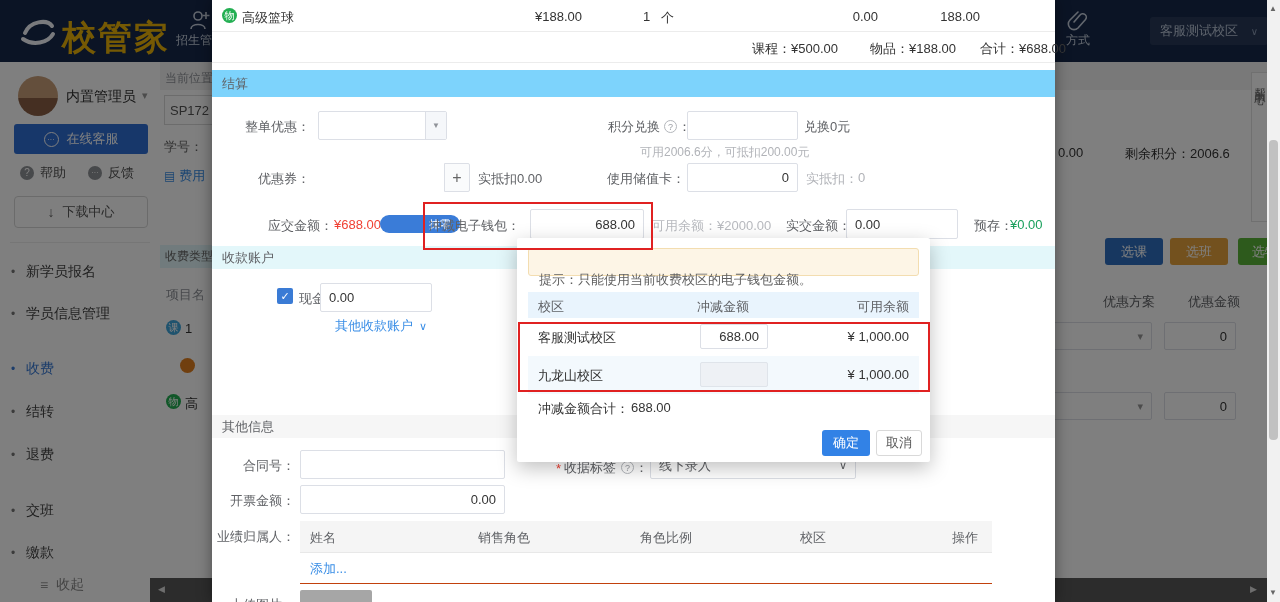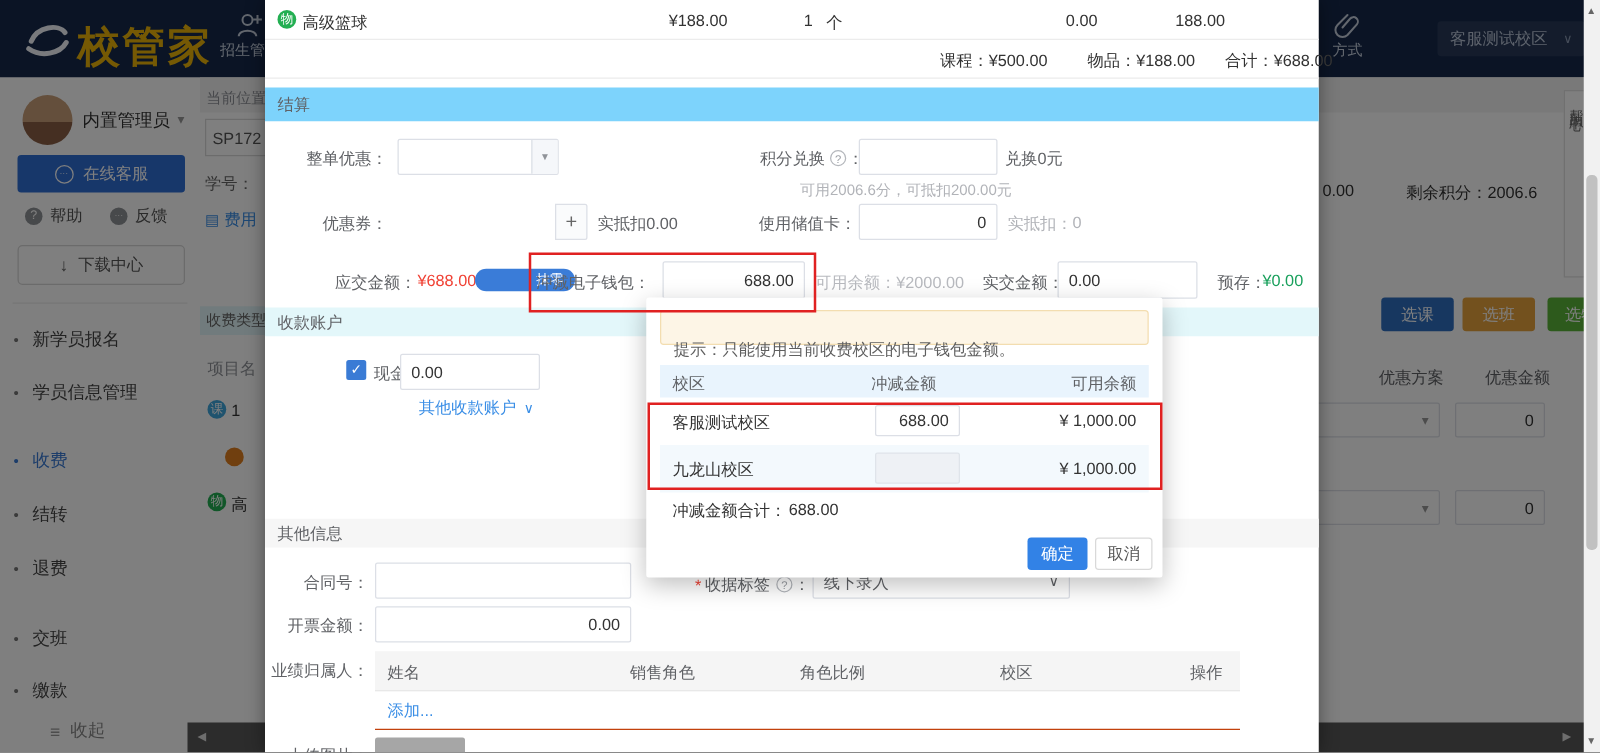--- a/index.html
+++ b/index.html
@@ -265,21 +265,21 @@
       <span style="color:#606266;font-size:11px;">∨</span>
     </div>
 
     <span class="t trt" style="left:8px;top:492px;width:75px;">开票金额：</span>
     <input class="inp trt" style="left: 88px; top: 485px; width: 205px; height: 29px;" readonly="" value="0.00">
 
     <span class="t trt" style="left:4px;top:528px;width:79px;">业绩归属人：</span>
     <div class="abs" style="left:88px;top:521px;width:692px;height:63px;">
       <div class="abs" style="left:0;top:0;width:692px;height:31px;background:#f5f5f5;border-bottom:1px solid #e8e8e8;">
         <span class="thc" style="left:10px;top:8px;">姓名</span>
-        <span class="thc" style="left:178px;top:8px;margin-left:26px;">销售角色</span>
+        <span class="thc" style="left:178px;top:8px;">销售角色</span>
         <span class="thc" style="left:340px;top:8px;">角色比例</span>
         <span class="thc" style="left:500px;top:8px;">校区</span>
         <span class="thc" style="left:652px;top:8px;">操作</span>
       </div>
       <div class="abs" style="left:0;top:31px;width:692px;height:31px;border-bottom:1px solid #c2410c;">
         <span class="abs" style="left:10px;top:8px;color:#3a8ee6;font-size:13px;cursor:pointer;">添加...</span>
       </div>
     </div>
 
     <span class="t trt" style="left:8px;top:596px;width:75px;">上传图片：</span>

